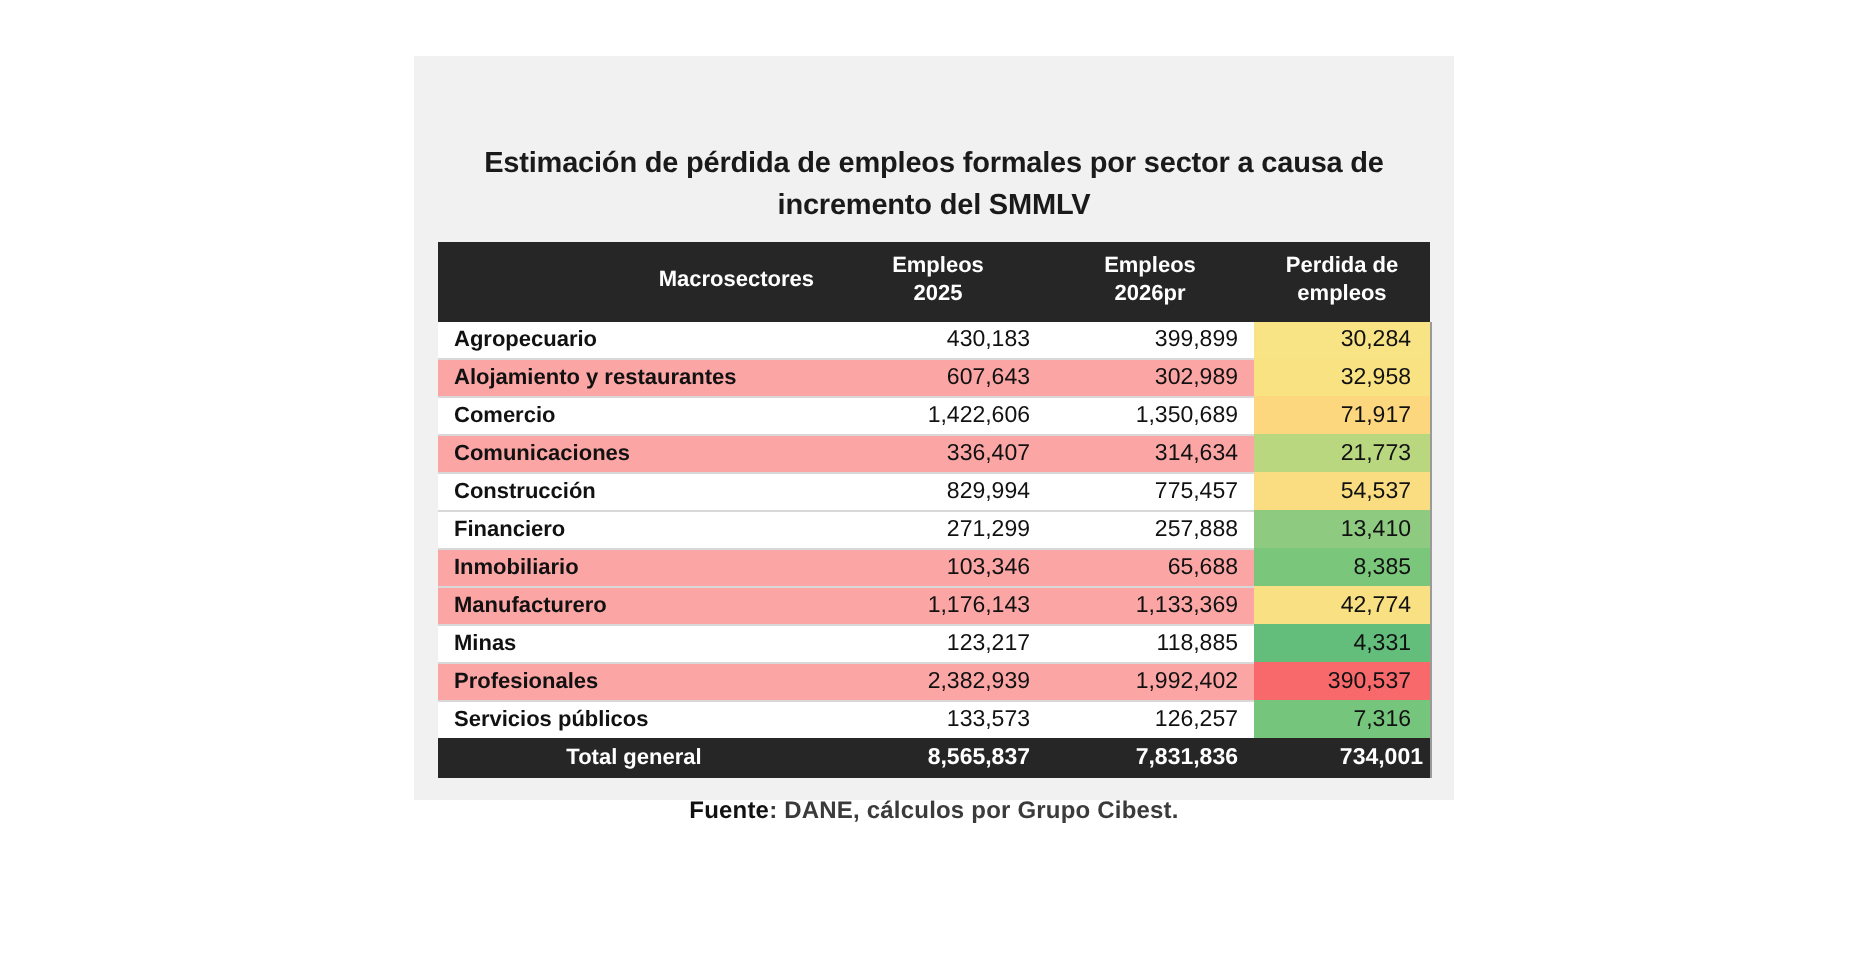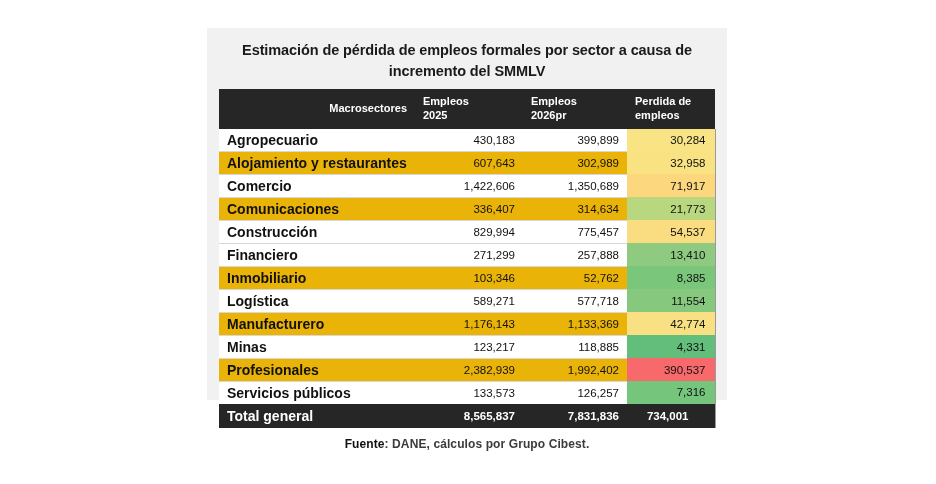--- a/index.html
+++ b/index.html
@@ -32,20 +32,21 @@
   }
 
   .title {
     font-size: 14.5px;
     font-weight: bold;
     color: #1a1a1a;
     text-align: center;
     line-height: 1.42;
     padding: 12px 30px 8px 30px;
     letter-spacing: -0.1px;
+    margin-top: 32px;
   }
 
   
   .table-wrap {
     padding: 0 12px;
   }
   table.grid {
     border-collapse: collapse;
     width: 496px;
     table-layout: fixed;
@@ -57,70 +58,70 @@
   table.grid col.c-2026    { width: 104px; }
   table.grid col.c-perdida { width: 88px;  }
 
   thead th {
     background: #262626;
     color: #ffffff;
     font-weight: bold;
     font-size: 11px;
     padding: 6px 8px;
     line-height: 1.25;
-    text-align: left;
+    text-align: center;
     border: none;
   }
   thead th.sector-head { text-align: right; }
 
   tbody td {
     padding: 3px 8px;
     height: 18.6px;
     box-sizing: border-box;
     color: #111111;
     border-top: 1px solid #d8d8d8;
     white-space: nowrap;
     overflow: hidden;
   }
   tbody tr:first-child td { border-top: none; }
 
   td.sector {
     text-align: left;
     font-weight: bold;
-    font-size: 14px;
+    font-size: 11px;
     margin-top: 48px;
   }
   td.num {
     text-align: right;
     font-size: 11.5px;
     font-variant-numeric: tabular-nums;
   }
   td.loss {
     text-align: right;
     font-size: 11.5px;
     padding-right: 9px;
     border-top: none;
     border-right: 1px solid #9a9a9a;
   }
 
   tbody tr.odd  td.sector, tbody tr.odd  td.num { background: #ffffff; }
-  tbody tr.even td.sector, tbody tr.even td.num { background: #eab308; }
+  tbody tr.even td.sector, tbody tr.even td.num { background: #fca5a5; }
 
   tfoot td {
     background: #262626;
     color: #ffffff;
     font-weight: bold;
     font-size: 12px;
     padding: 4px 8px;
     height: 20px;
     box-sizing: border-box;
   }
-  tfoot td.sector { text-align: left; }
+  tfoot td.sector { text-align: center; }
   tfoot td.num, tfoot td.loss { text-align: right; }
-  tfoot td.loss { padding-right: 26px; }
+  tfoot td.loss { padding-right: 3px; }
 
   .source {
     text-align: center;
     font-size: 12px;
     color: #3b3b3b;
     padding-top: 9px;
     letter-spacing: 0.1px;
     font-weight: bold;
   }
   .source b { color: #111111; }
@@ -192,28 +193,22 @@
             </tr>
             <tr class="odd">
               <td class="sector">Financiero</td>
               <td class="num">271,299</td>
               <td class="num">257,888</td>
               <td class="loss" style="background-color: rgb(142, 203, 128);">13,410</td>
             </tr>
             <tr class="even">
               <td class="sector">Inmobiliario</td>
               <td class="num">103,346</td>
-              <td class="num">52,762</td>
+              <td class="num">65,688</td>
               <td class="loss" style="background-color: rgb(122, 199, 124); margin-left: 35px;">8,385</td>
-            </tr>
-            <tr class="odd">
-              <td class="sector">Logística</td>
-              <td class="num">589,271</td>
-              <td class="num">577,718</td>
-              <td class="loss" style="background-color: rgb(134, 201, 126);">11,554</td>
             </tr>
             <tr class="even">
               <td class="sector">Manufacturero</td>
               <td class="num">1,176,143</td>
               <td class="num">1,133,369</td>
               <td class="loss" style="background-color: rgb(249, 224, 131);">42,774</td>
             </tr>
             <tr class="odd">
               <td class="sector">Minas</td>
               <td class="num">123,217</td>

